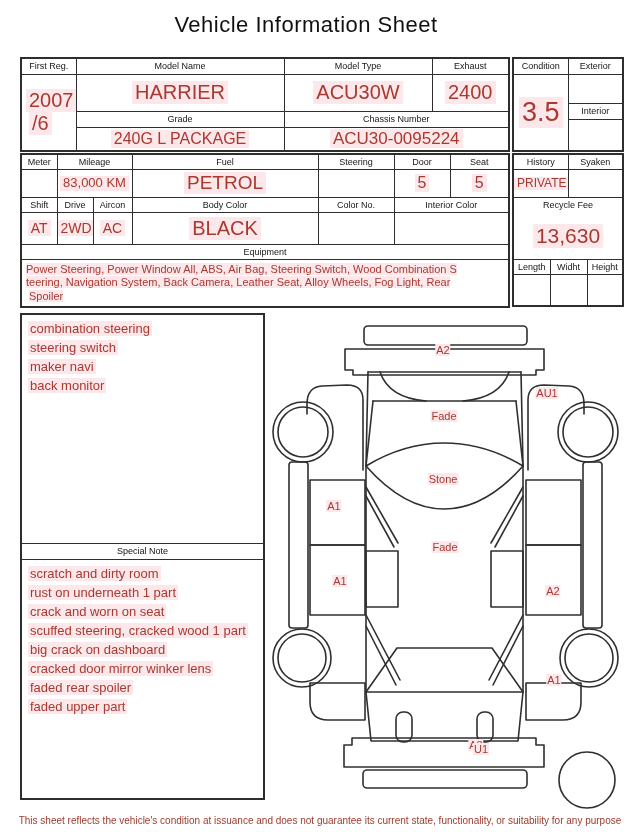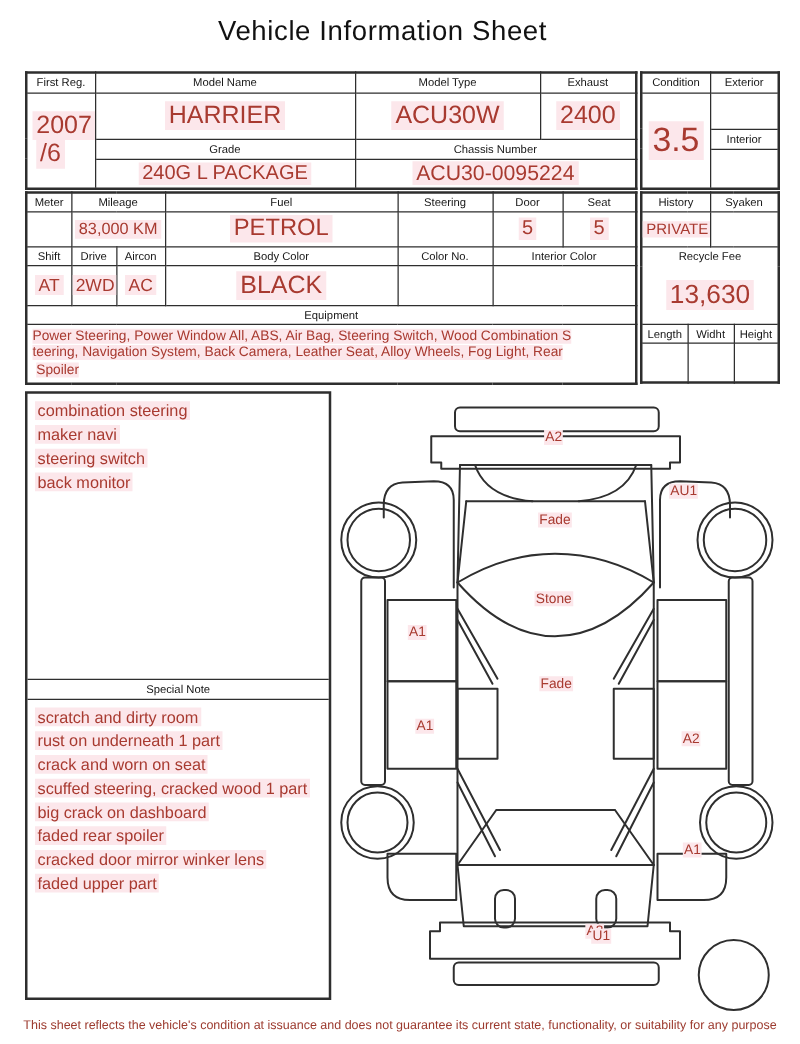--- a/index.html
+++ b/index.html
@@ -199,33 +199,33 @@
     <td class="red lwh"><span class="hl">473</span></td>
     <td colspan="2" class="red lwh"><span class="hl">184</span></td>
     <td class="red lwh"><span class="hl">168</span></td>
   </tr>
 </tbody>
   </table>
 
 <div class="commentbox">
   <div class="notes comment-area">
     <div class="ln"><span>combination steering</span></div>
+    <div class="ln"><span>steering switch</span></div>
     <div class="ln"><span>maker navi</span></div>
-    <div class="ln"><span>steering switch</span></div>
     <div class="ln"><span>back monitor</span></div>
   </div>
   <div class="sec-hdr mid">Special Note</div>
   <div class="notes">
     <div class="ln"><span>scratch and dirty room</span></div>
     <div class="ln"><span>rust on underneath 1 part</span></div>
     <div class="ln"><span>crack and worn on seat</span></div>
     <div class="ln"><span>scuffed steering, cracked wood 1 part</span></div>
     <div class="ln"><span>big crack on dashboard</span></div>
+    <div class="ln"><span>cracked door mirror winker lens</span></div>
     <div class="ln"><span>faded rear spoiler</span></div>
-    <div class="ln"><span>cracked door mirror winker lens</span></div>
     <div class="ln"><span>faded upper part</span></div>
   </div>
 </div>
 
 <svg class="diagram" width="374" height="496" viewBox="266 315 374 496">
   <g class="car">
 
     <rect x="364" y="326" width="163" height="19" rx="4"></rect>
     <path d="M345 370 L345 349 L544 349 L544 370 L536 370 L536 375 L353 375 L353 370 Z"></path>
 

